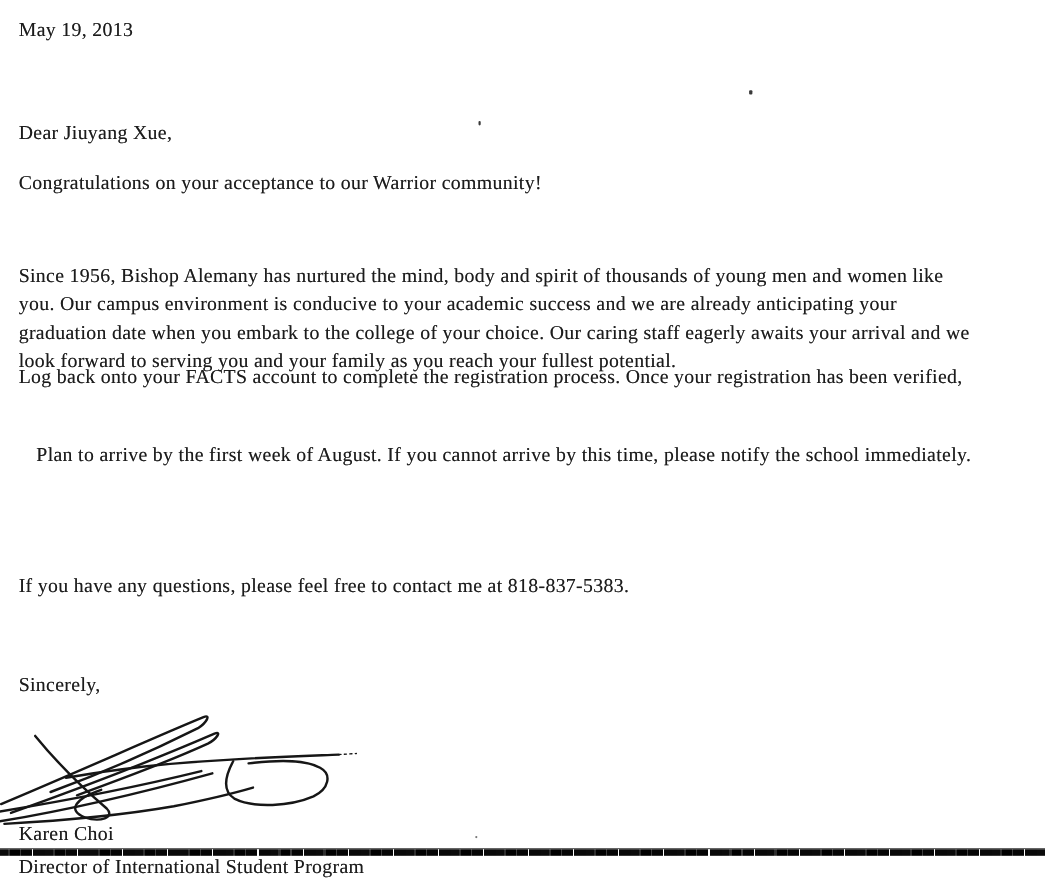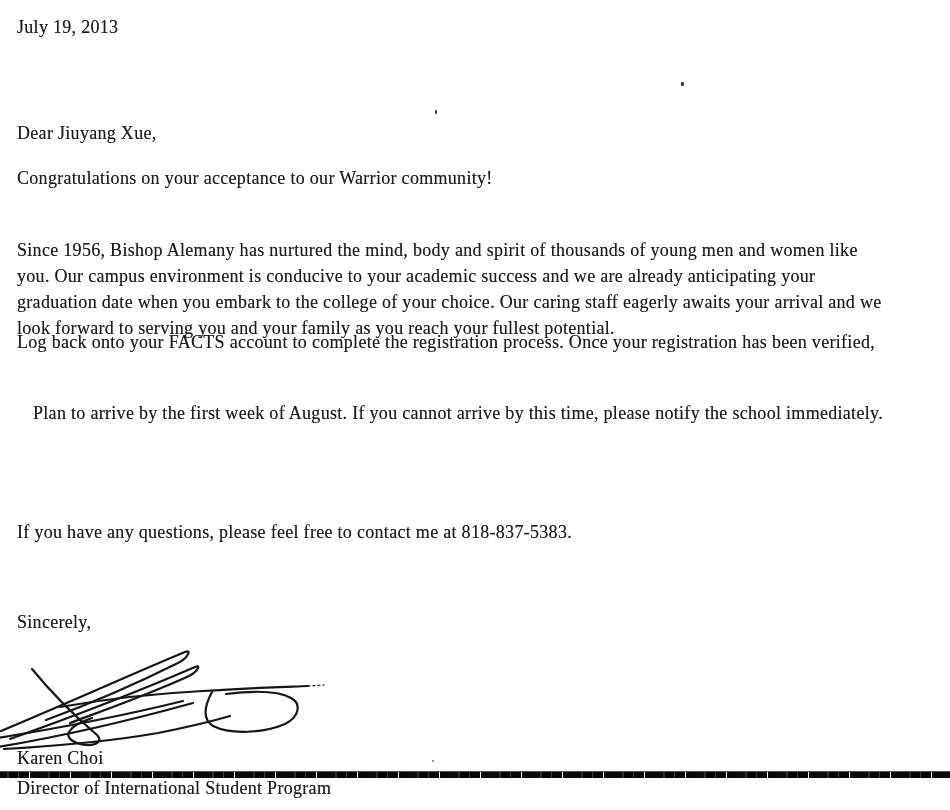--- a/index.html
+++ b/index.html
@@ -20,22 +20,22 @@
     position: absolute;
     left: 17px;
     white-space: nowrap;
     font-size: 18px;
     letter-spacing: 0.3px;
     color: #1c1c1c;
     text-shadow: 0 0 0.5px rgba(20,20,20,0.55);
   }
   .para { line-height: 26px; }
   .date        { top: 17px; }
-  .salutation  { top: 123px; }
-  .p0          { top: 165px; }
+  .salutation  { top: 110px; }
+  .p0          { top: 153px; }
   .p1          { top: 203px; margin-top: 34px; }
   .p2          { top: 329px; }
   .p3          { top: 400px; margin-left: 16px; }
   .p4          { top: 446px; }
   .p5          { top: 519px; }
   .closing     { top: 612px; }
   .signer-name { top: 748px; }
   .signer-title{ top: 778px; }
   .signature {
     position: absolute;
@@ -68,21 +68,21 @@
   }
   .speck-a { left: 681px; top: 82px;  width: 3px; height: 4px; }
   .speck-b { left: 435px; top: 110px; width: 2px; height: 4px; }
   .speck-c { left: 432px; top: 760px; width: 2px; height: 2px; background:#777; }
 </style>
 </head>
 <body>
 
 <div class="page">
 
-  <div class="txt date">July 19, 2013</div>
+  <div class="txt date">May 19, 2013</div>
 
   <div class="txt salutation">Dear Jiuyang Xue,</div>
 
   <div class="txt para p0">
     <div>Congratulations on your acceptance to our Warrior community!</div>
   </div>
 
   <div class="txt para p1">
     <div>Since 1956, Bishop Alemany has nurtured the mind, body and spirit of thousands of young men and women like</div>
     <div>you. Our campus environment is conducive to your academic success and we are already anticipating your</div>

